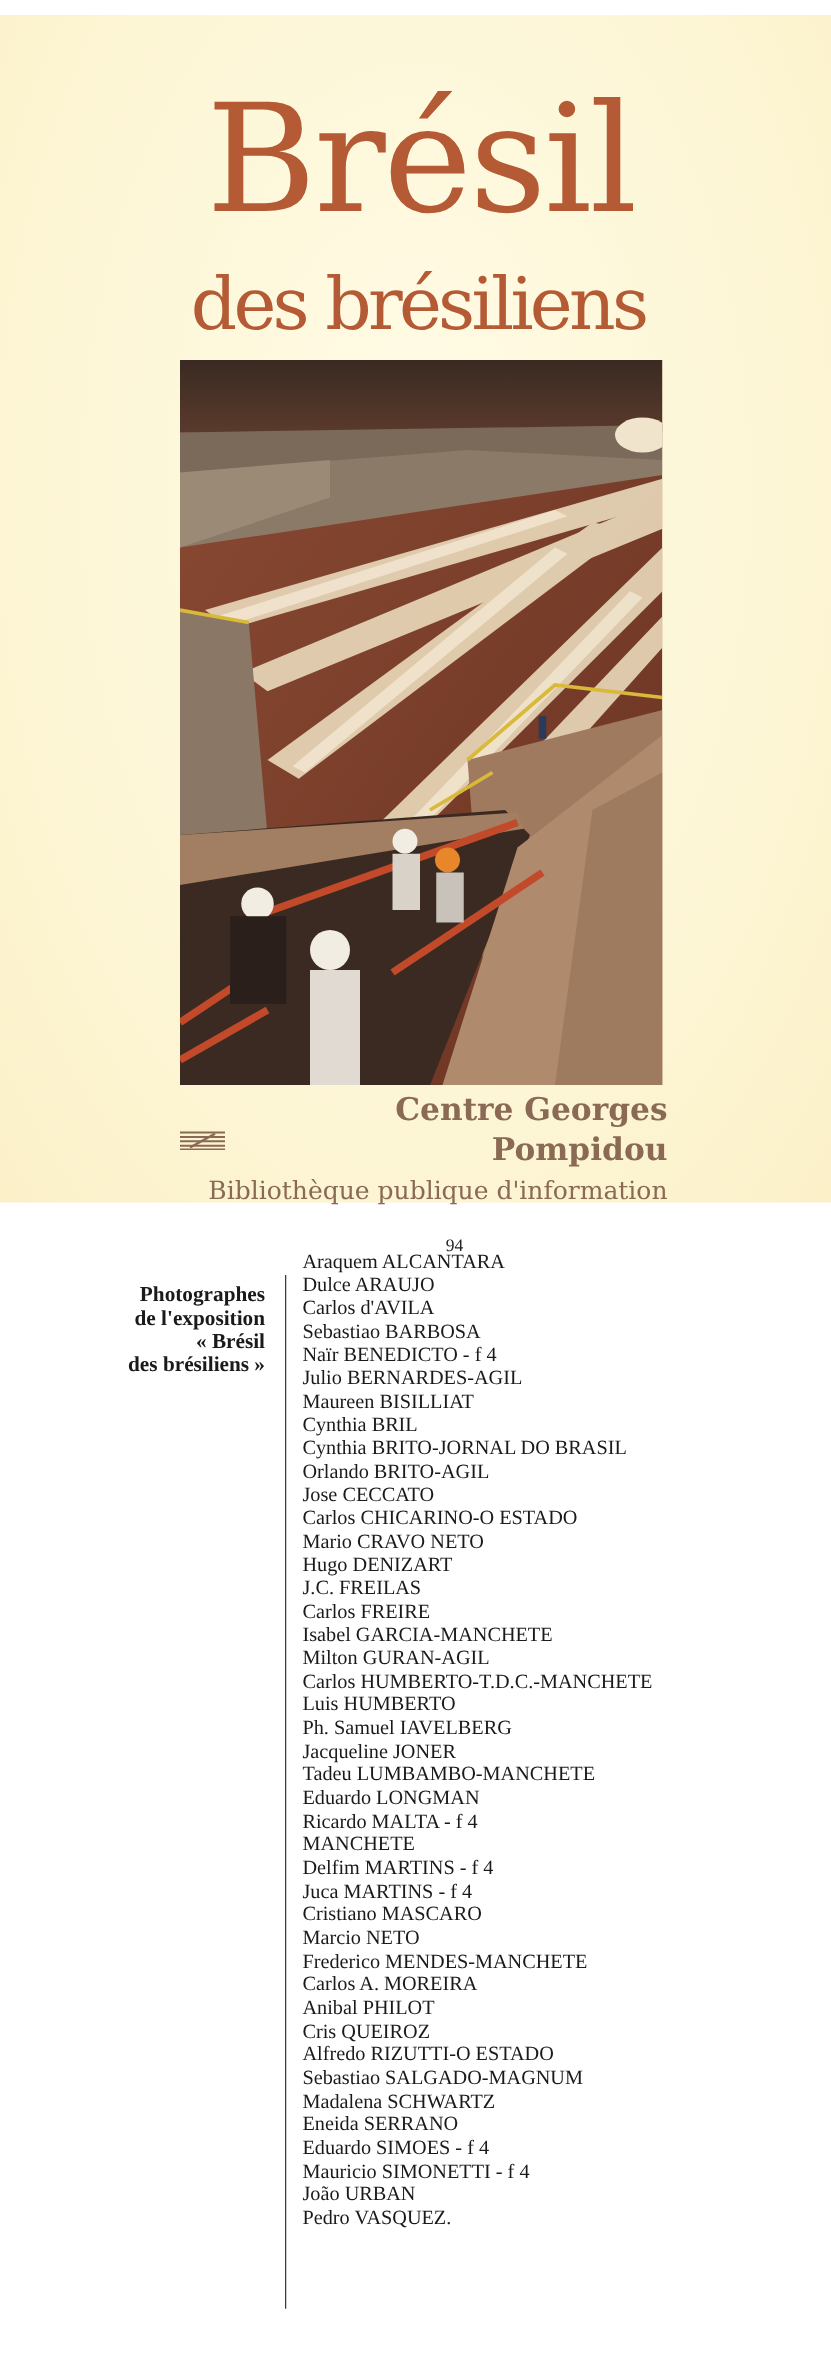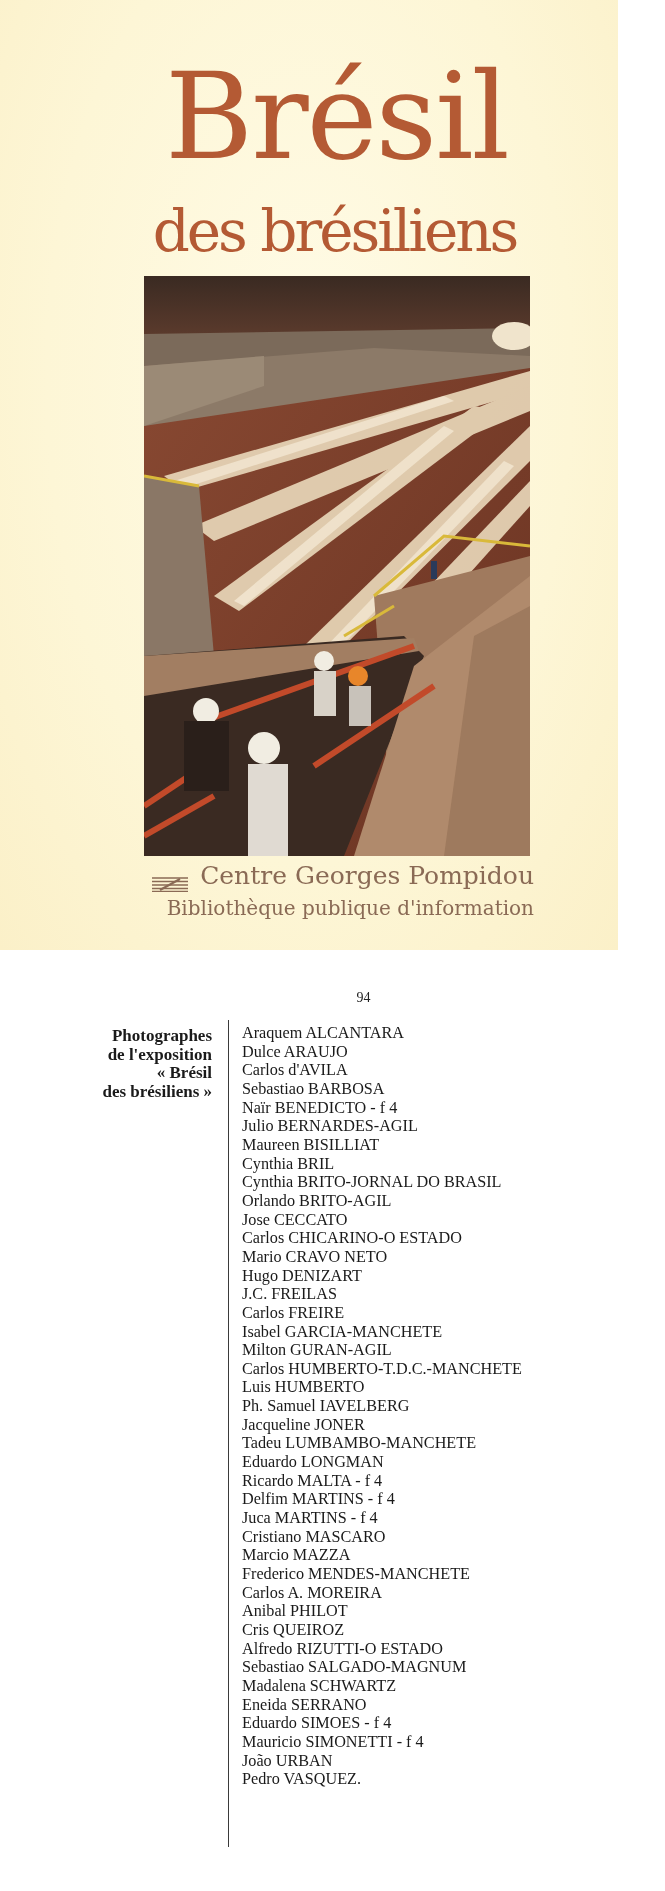--- a/index.html
+++ b/index.html
@@ -1,51 +1,51 @@
 <!DOCTYPE html>
 <html><head>
 <meta charset="utf-8">
 <style>
   html, body { margin: 0; padding: 0; }
   body { width: 665px; height: 1891px; background: #ffffff; position: relative; overflow: hidden; }
   .cover {
-    position: absolute; left: 0; top: 0; width: 618px; height: 950px;
+    position: absolute; left: 0; top: 12px; width: 665px; height: 950px;
     background: radial-gradient(ellipse at 50% 40%, #fffbe6 0%, #fdf6d6 60%, #fbf0c8 100%);
   }
   .title {
     position: absolute; left: 0; width: 665px; text-align: center;
     font-family: "DejaVu Serif", serif; color: #b45a34; letter-spacing: -2px;
   }
   .title-main { top: 52px; font-size: 120px; line-height: 130px; left: 4px; }
   .title-sub { top: 196px; font-size: 58px; line-height: 70px; letter-spacing: -3px; left: 2px; }
   .photo {
     position: absolute; left: 144px; top: 276px; width: 386px; height: 580px;
     overflow: hidden;
   }
   .photo svg { display: block; }
   .publisher {
     position: absolute; left: 144px; top: 860px; width: 390px; text-align: right;
     font-family: "DejaVu Serif", serif; color: #8a6a55;
   }
-  .pub-line1 { font-size: 25px; line-height: 32px; display: flex; justify-content: flex-end; align-items: center; gap: 12px; }
+  .pub-line1 { font-size: 25px; line-height: 32px; display: flex; justify-content: flex-end; align-items: center; gap: 12px; font-weight: bold; }
   .pub-line2 { font-size: 20px; line-height: 28px; margin-top: 2px; }
   .logo-icon { width: 36px; height: 16px; display: inline-block; }
 
   .page-number {
     position: absolute; left: 0; top: 990px; width: 665px; text-align: center;
     font-family: "Liberation Serif", serif; font-size: 14px; color: #222;
     padding-left: 62px; box-sizing: border-box;
   }
   .sidehead {
     position: absolute; left: 60px; top: 1027px; width: 152px; text-align: right;
     font-family: "Liberation Serif", serif; font-weight: bold; font-size: 17px; line-height: 18.5px; color: #1a1a1a;
   }
   .rule { position: absolute; left: 228px; top: 1020px; width: 1px; height: 827px; background: #3a3a3a; }
   .names {
-    position: absolute; left: 242px; top: 1024px; margin: 0; padding: 0; list-style: none;
+    position: absolute; left: 242px; top: 1000px; margin: 0; padding: 0; list-style: none;
     font-family: "Liberation Serif", serif; font-size: 16.2px; line-height: 18.65px; color: #1a1a1a;
   }
   .names li { white-space: nowrap; }
 </style>
 </head>
 <body>
 
 <div class="cover">
   <div class="title title-main">Brésil</div>
   <div class="title title-sub">des brésiliens</div>
@@ -164,24 +164,25 @@
   <li>Carlos FREIRE</li>
   <li>Isabel GARCIA-MANCHETE</li>
   <li>Milton GURAN-AGIL</li>
   <li>Carlos HUMBERTO-T.D.C.-MANCHETE</li>
   <li>Luis HUMBERTO</li>
   <li>Ph. Samuel IAVELBERG</li>
   <li>Jacqueline JONER</li>
   <li>Tadeu LUMBAMBO-MANCHETE</li>
   <li>Eduardo LONGMAN</li>
   <li>Ricardo MALTA - f 4</li>
+  <li>MANCHETE</li>
   <li>Delfim MARTINS - f 4</li>
   <li>Juca MARTINS - f 4</li>
   <li>Cristiano MASCARO</li>
-  <li>Marcio MAZZA</li>
+  <li>Marcio NETO</li>
   <li>Frederico MENDES-MANCHETE</li>
   <li>Carlos A. MOREIRA</li>
   <li>Anibal PHILOT</li>
   <li>Cris QUEIROZ</li>
   <li>Alfredo RIZUTTI-O ESTADO</li>
   <li>Sebastiao SALGADO-MAGNUM</li>
   <li>Madalena SCHWARTZ</li>
   <li>Eneida SERRANO</li>
   <li>Eduardo SIMOES - f 4</li>
   <li>Mauricio SIMONETTI - f 4</li>

